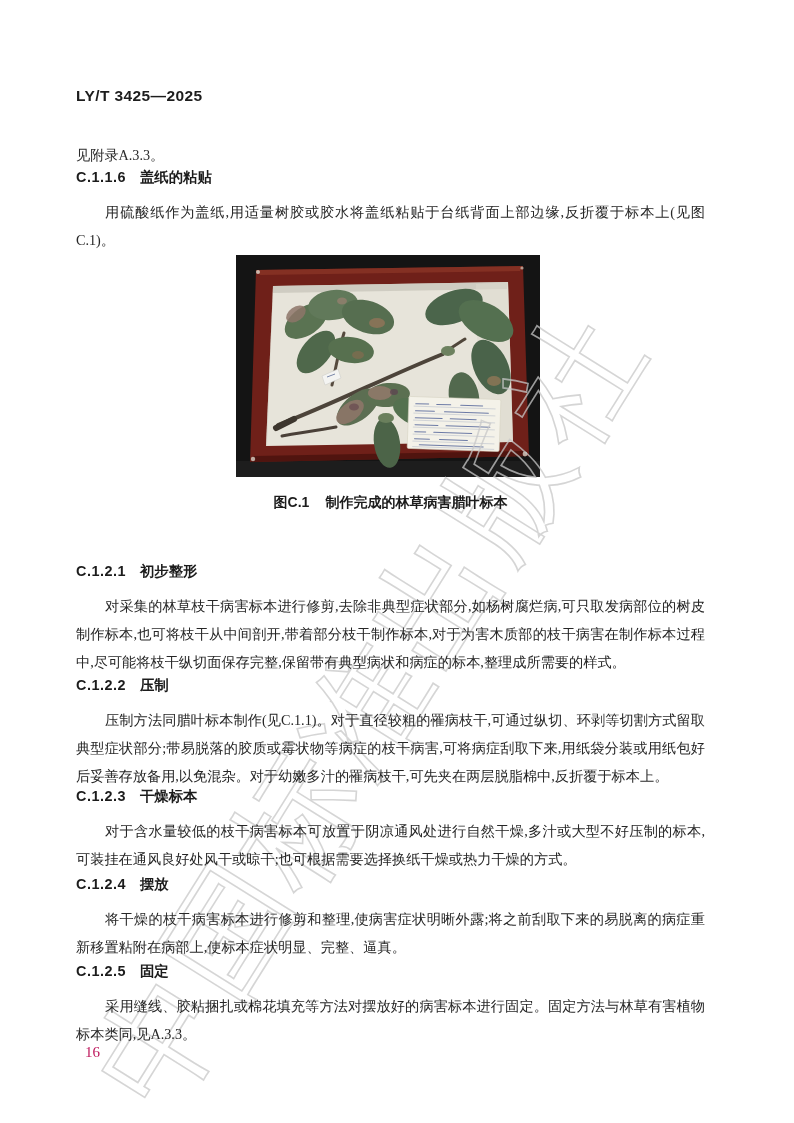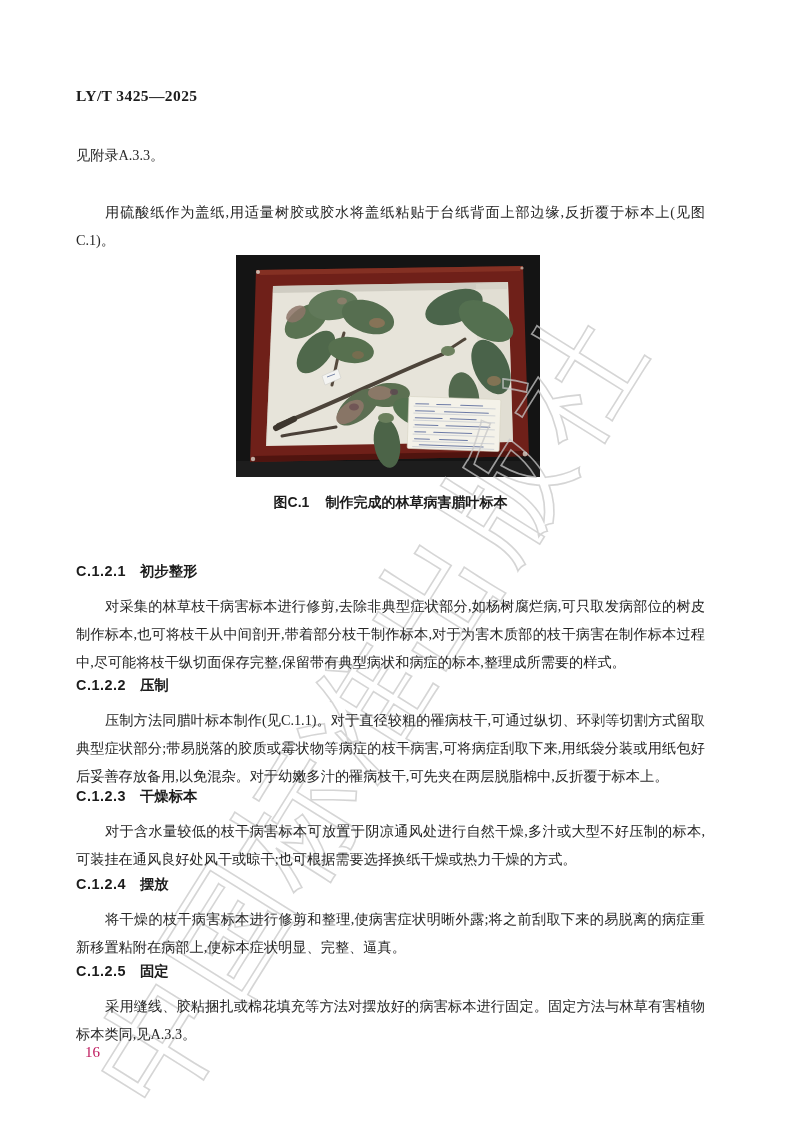--- a/index.html
+++ b/index.html
@@ -2,21 +2,21 @@
 <html><head>
 <meta charset="utf-8">
 <style>
   html,body{margin:0;padding:0;background:#ffffff;}
   .page{
     position:relative;width:794px;height:1123px;background:#ffffff;overflow:hidden;
     font-family:"Liberation Serif","DejaVu Serif",serif;color:#2b2b2b;
   }
   .std-header{
     position:absolute;left:76px;top:87px;
-    font-family:Liberation Serif, serif;
+    font-family:Liberation Sans, sans-serif;
     font-weight:bold;font-size:15.5px;letter-spacing:.4px;color:#1d1d1d;z-index:4;
   }
   .lead-line{position:absolute;left:76px;top:134px;font-size:14.2px;z-index:4;margin-top:12px;}
   .sec-h{
     position:absolute;left:76px;width:629px;z-index:4;
     font-family:"Liberation Sans","DejaVu Sans",sans-serif;
     font-weight:bold;font-size:14.4px;color:#1c1c1c;white-space:nowrap;
   }
   .sec-h .num{margin-right:14px;letter-spacing:.5px;}
   .para{
@@ -36,20 +36,23 @@
 </style>
 </head>
 <body>
 
 <div class="page">
 
   <div class="std-header">LY/T 3425—2025</div>
 
   <div class="lead-line">见附录A.3.3。</div>
 
+  <div class="sec-h" style="top:168px">
+    <span class="num">C.1.1.6</span><span>盖纸的粘贴</span>
+  </div>
   <div class="para" style="top:198px">用硫酸纸作为盖纸,用适量树胶或胶水将盖纸粘贴于台纸背面上部边缘,反折覆于标本上(见图C.1)。</div>
 
   <div class="figure">
     <svg width="304" height="222" viewBox="0 0 304 222">
 
       <rect x="0" y="0" width="304" height="222" fill="#141414"></rect>
       <rect x="0" y="206" width="304" height="16" fill="#1d1d1d"></rect>
 
       <g>
         <polygon points="20,15 287,11 293,201 14,207" fill="#6f2019"></polygon>

